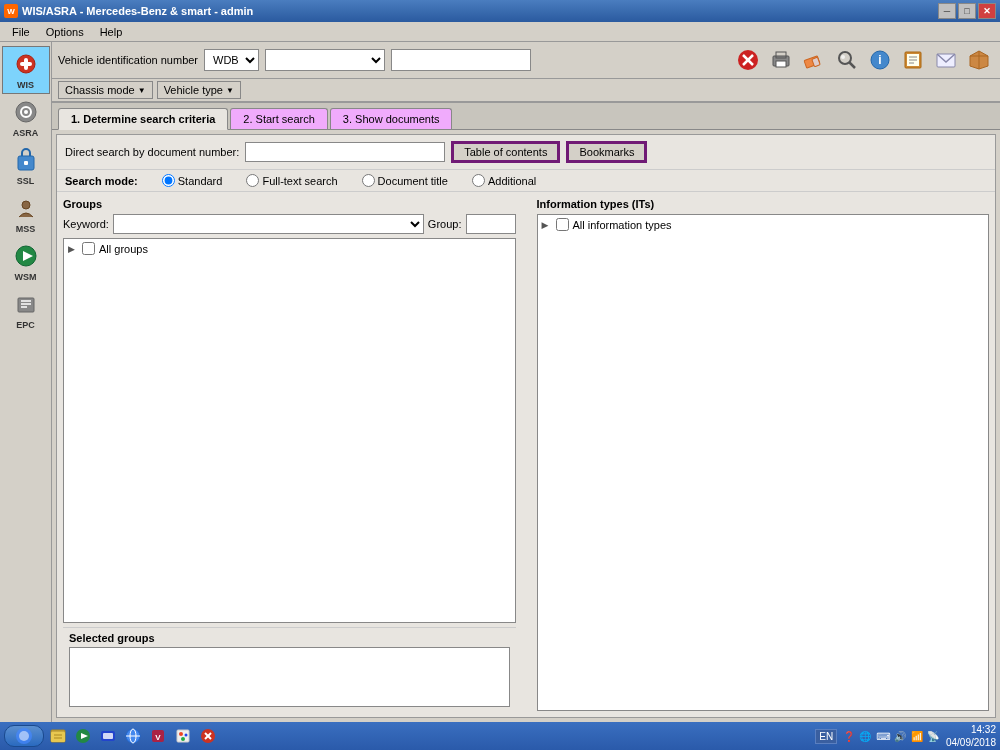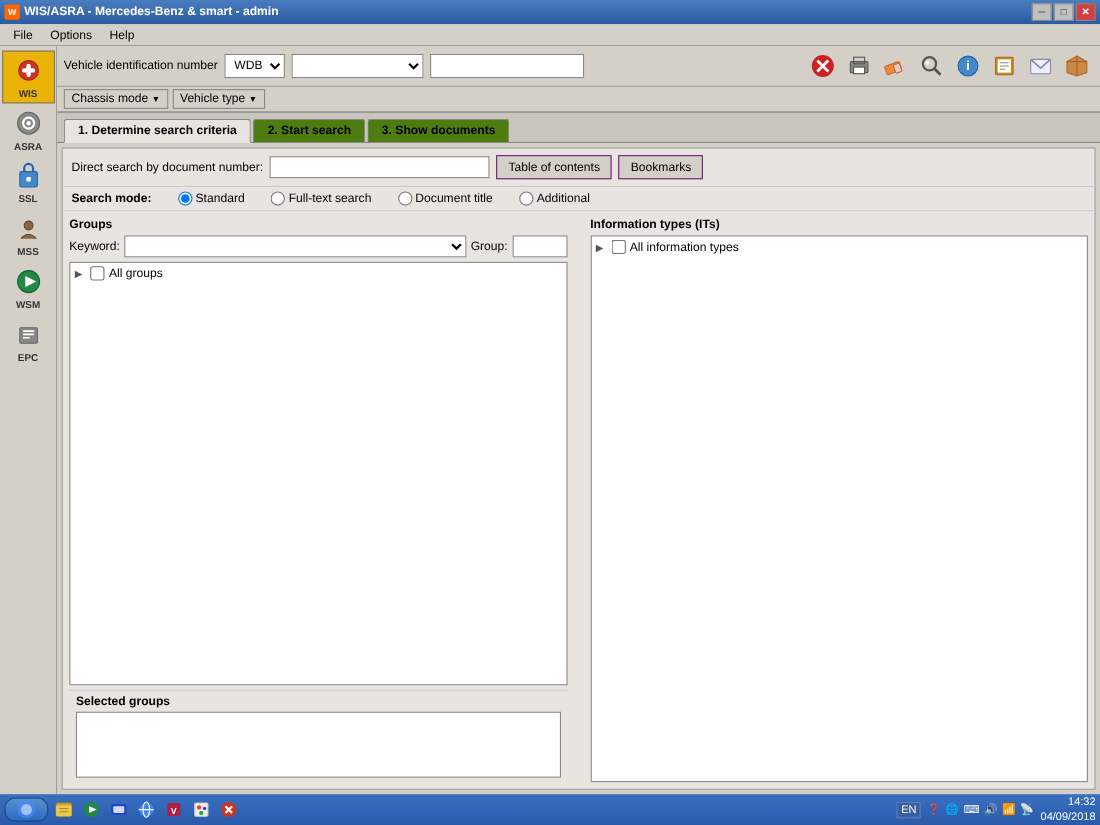--- a/index.html
+++ b/index.html
@@ -40,21 +40,21 @@
       border-right: 1px solid #999;
       display: flex; flex-direction: column; align-items: center;
       padding-top: 4px; gap: 0;
     }
     .sidebar-item {
       width: 48px; height: 48px;
       display: flex; flex-direction: column; align-items: center; justify-content: center;
       cursor: pointer; gap: 2px;
       border: 1px solid transparent;
     }
-    .sidebar-item.active { background: #eab308; border-color: #777; }
+    .sidebar-item.active { background: #7dd3fc; border-color: #777; }
     .sidebar-icon { width: 28px; height: 28px; display: flex; align-items: center; justify-content: center; }
     .sidebar-label { font-size: 9px; color: #333; font-weight: bold; }
 
     
     .content-area {
       flex: 1;
       background: #d4d0c8;
       display: flex; flex-direction: column;
     }
 
@@ -114,23 +114,22 @@
       display: flex; align-items: flex-end;
       padding: 4px 6px 0;
       gap: 2px;
     }
     .tab {
       padding: 4px 12px;
       border: 1px solid #888;
       border-bottom: none;
       cursor: pointer;
       font-size: 11px;
-      background: #4d7c0f;
+      background: #f0abfc;
       border-radius: 3px 3px 0 0;
-      font-weight: bold;
     }
     .tab.active {
       background: #e8e5e0;
       font-weight: bold;
       border-bottom: 1px solid #e8e5e0;
       position: relative; top: 1px;
     }
 
     
     .search-panel {
@@ -148,21 +147,21 @@
       border-bottom: 1px solid #ccc;
     }
     .direct-search-label { font-size: 11px; white-space: nowrap; }
     .direct-search-input {
       height: 20px; width: 200px;
       border: 1px solid #888; background: white;
       font-size: 11px; padding: 0 4px;
     }
     .search-panel-btn {
       height: 22px; padding: 0 10px;
-      border: 1px solid #701a75; background: #d4d0c8;
+      border: 3px solid #701a75; background: #d4d0c8;
       font-size: 11px; cursor: pointer;
     }
 
     
     .search-mode-row {
       display: flex; align-items: center; gap: 24px;
       padding: 4px 8px;
       border-bottom: 1px solid #ccc;
     }
     .search-mode-label { font-size: 11px; font-weight: bold; white-space: nowrap; }

